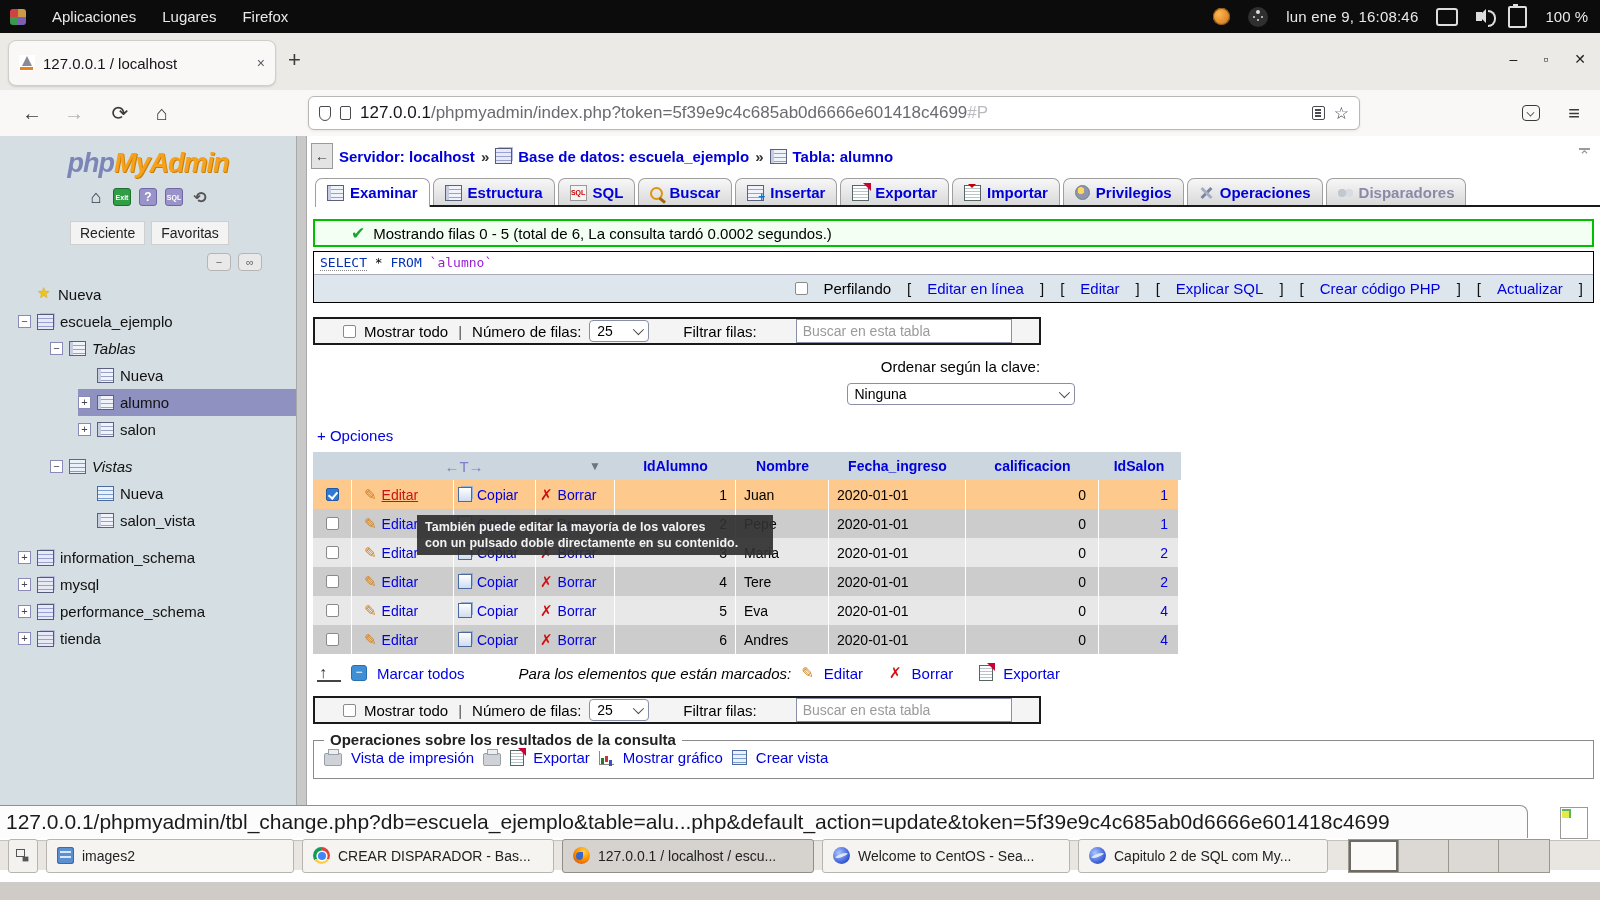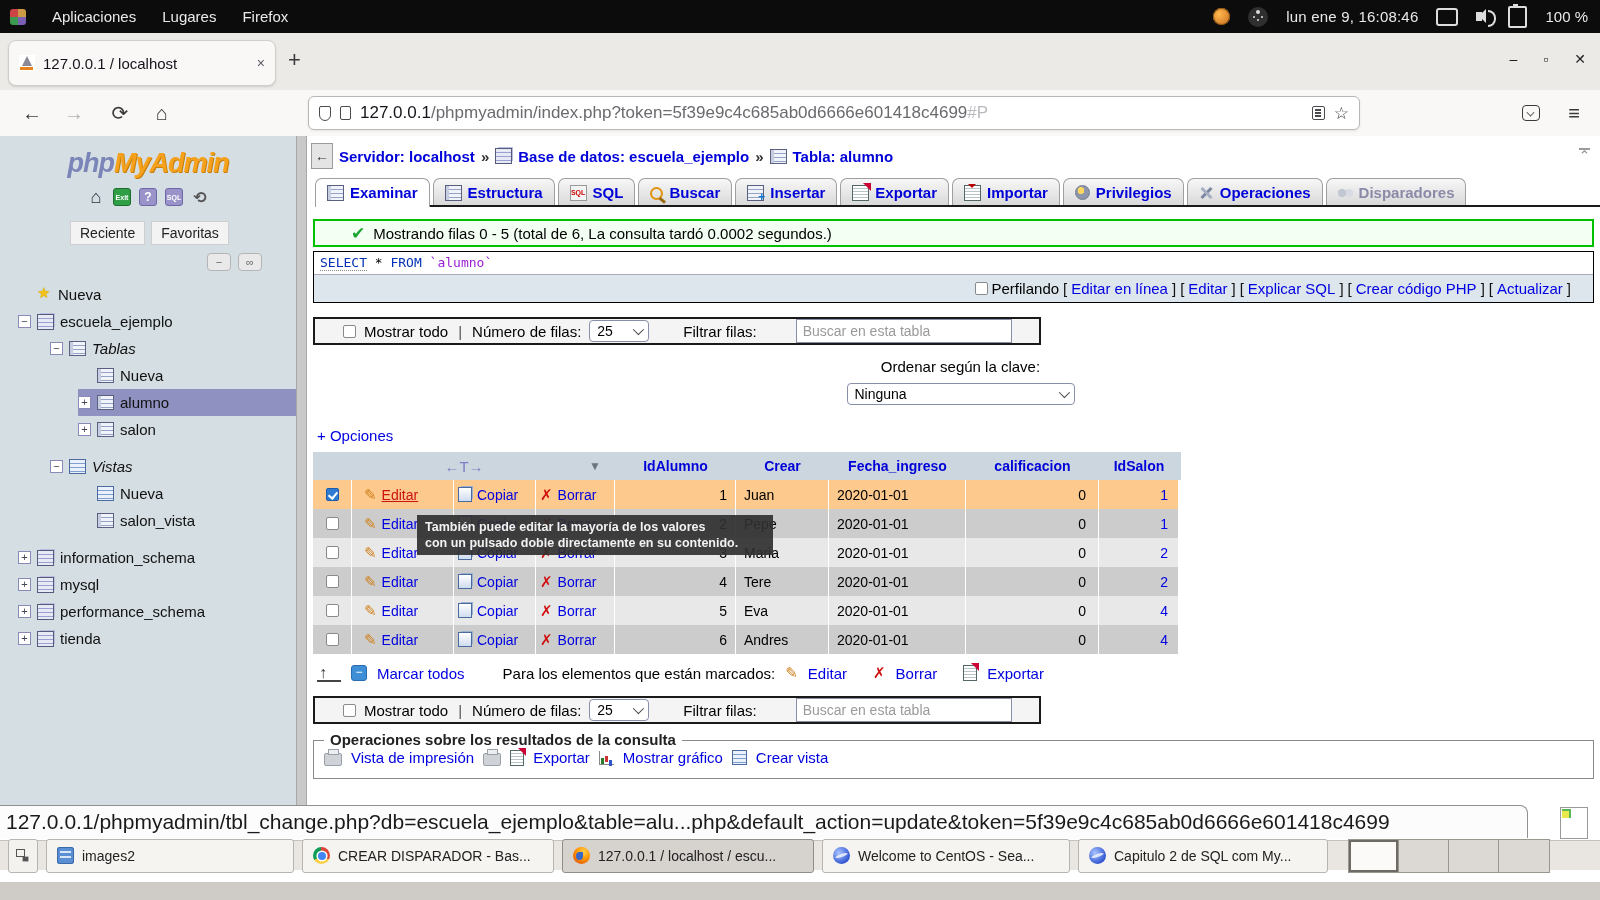--- a/index.html
+++ b/index.html
@@ -130,21 +130,21 @@
   .t-trig{background:radial-gradient(circle at 4px 7px,#c2c8d2 4px,transparent 4.5px),radial-gradient(circle at 11px 7px,#d8dce2 4px,transparent 4.5px);}
 
   .msg{margin:12px 6px 0 4px;border:2px solid #00c000;background:#f2fff2;height:24px;display:flex;align-items:center;gap:8px;padding-left:36px;font-size:15px;}
   .gi-check{color:#1ca431;font-size:17px;font-weight:bold;}
 
   .sqlbox{margin:4px 6px 0 4px;border:1px solid #000;}
   .sqlline{background:#fff;padding:3px 6px 4px;font-family:"DejaVu Sans Mono","Liberation Mono",monospace;font-size:13px;}
   .kw{color:#0431b4;border-bottom:1px dotted #888;}
   .kw2{color:#0431b4;}
   .idq{color:#9b1fd4;}
-  .sqlfoot{background:#dde6ec;border-top:1px solid #aab;display:flex;justify-content:flex-end;align-items:center;gap:4px;height:27px;padding-right:22px;font-size:15px;}
+  .sqlfoot{background:#dde6ec;border-top:1px solid #aab;display:flex;justify-content:flex-end;align-items:center;gap:16px;height:27px;padding-right:10px;font-size:15px;}
   .cb{width:13px;height:13px;border:1px solid #8a8a8a;background:#fff;box-sizing:border-box;flex:none;border-radius:2px;}
   .cb.checked{background:#2f7bd4;border-color:#1d5aa8;position:relative;}
   .cb.checked::after{content:'';position:absolute;left:3px;top:1px;width:4px;height:7px;border-right:2px solid #fff;border-bottom:2px solid #fff;transform:rotate(40deg);}
   .bk{color:#111;}
 
   .ctrlbox{margin:14px 6px 0 4px;width:728px;border:2px solid #1a1a1a;background:#f4f4f4;height:28px;display:flex;align-items:center;gap:8px;padding-left:28px;box-sizing:border-box;font-size:15px;}
   .vsep{color:#555;margin:0 2px;}
   .gtksel{background:#fff;border:1px solid #8a8fa8;border-radius:4px;height:22px;display:flex;align-items:center;justify-content:space-between;padding:0 7px;font-size:14px;box-sizing:border-box;}
   .gtksel .chev{width:7px;height:7px;border-right:1.7px solid #444;border-bottom:1.7px solid #444;transform:rotate(45deg) translateY(-2px);margin-left:8px;}
   .sel-rows{width:60px;}
@@ -179,21 +179,21 @@
   .gi-pencil{color:#d0821e;font-size:15px;transform:rotate(0deg);}
   .mi-copy{width:12px;height:13px;border:1px solid #4a6aa0;background:linear-gradient(#fff,#cfdcef);box-shadow:2px -2px 0 -1px #9ab0d0;}
   .gi-x{color:#d01010;font-size:15px;font-weight:bold;}
   .lnk.hov{color:#cc1111;text-decoration:underline;}
   .tooltip{position:absolute;left:104px;top:63px;width:340px;background:rgba(48,48,48,.92);color:#f2f2f2;
            font-size:12.5px;font-weight:bold;padding:4px 8px;line-height:16px;z-index:5;}
 
   .tfoot{display:flex;align-items:center;gap:10px;margin:10px 0 0 8px;font-size:15px;}
   .arrow-all{color:#333;font-size:16px;border-bottom:2px solid #444;padding:0 14px 0 2px;line-height:15px;}
   .cb-all{width:14px;height:14px;background:#3f8fd6;border:1px solid #2a6cb0;border-radius:3px;color:#fff;font-size:12px;line-height:13px;text-align:center;}
-  .withsel{margin-left:28px;}
+  .withsel{font-style:italic;margin-left:44px;}
   .mi-docexp{width:12px;height:14px;border:1px solid #566;background:repeating-linear-gradient(180deg,#fff 0 2px,#b9c4c9 2px 3px);position:relative;}
   .mi-docexp::after{content:'';position:absolute;right:-3px;top:-3px;border:4px solid transparent;border-top-color:#c03;border-right-color:#c03;}
 
   .fieldset{margin:16px 6px 0 4px;border:1px solid #8a8a8a;padding:8px 10px 12px;position:relative;}
   .legend{position:absolute;top:-10px;left:10px;background:#fff;padding:0 6px;font-weight:bold;font-size:15px;color:#222;}
   .oplinks{display:flex;align-items:center;gap:9px;font-size:15px;flex-wrap:nowrap;}
   .mi-printer{width:16px;height:11px;background:#cfd3d8;border:1px solid #98a0aa;border-radius:2px;position:relative;margin-top:4px;}
   .mi-printer::before{content:'';position:absolute;top:-5px;left:3px;width:9px;height:4px;background:#eceef2;border:1px solid #98a0aa;}
   .mi-chart{width:14px;height:13px;border-left:1px solid #888;border-bottom:1px solid #888;position:relative;}
   .mi-chart::after{content:'';position:absolute;bottom:0;left:1px;width:3px;height:6px;background:#2a7a2a;
@@ -486,21 +486,21 @@
 
     <div class="optlink"><a class="lnk">+ Opciones</a></div>
 
     <div class="dtable">
       <div class="hrow">
         <span class="hfirst">
             <span>←T→</span>
             <span class="sorticon">▼</span>
           </span>
         <a class="hcol w-id">IdAlumno</a>
-        <a class="hcol w-nom">Crear</a>
+        <a class="hcol w-nom">Nombre</a>
         <a class="hcol w-fec">Fecha_ingreso</a>
         <a class="hcol w-cal">calificacion</a>
         <a class="hcol w-sal">IdSalon</a>
       </div>
 
       <div class="drow r-marked">
         <div class="cell c-chk">
             <span class="cb checked"></span>
           </div>
         <div class="cell c-e">

